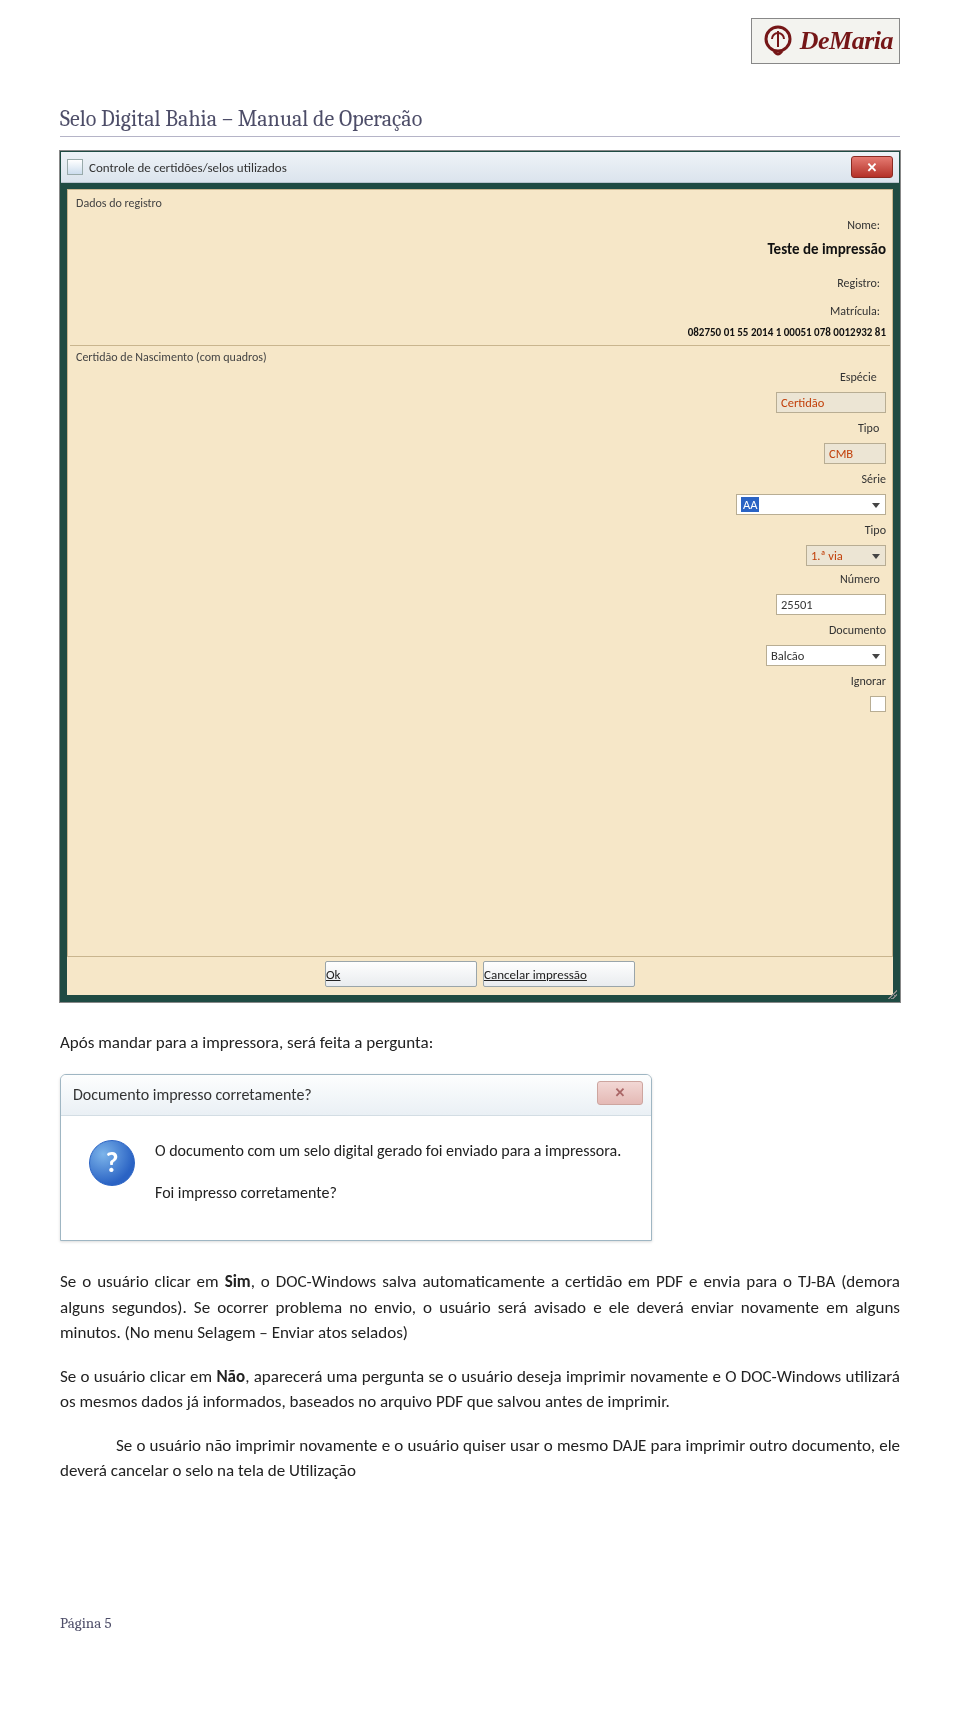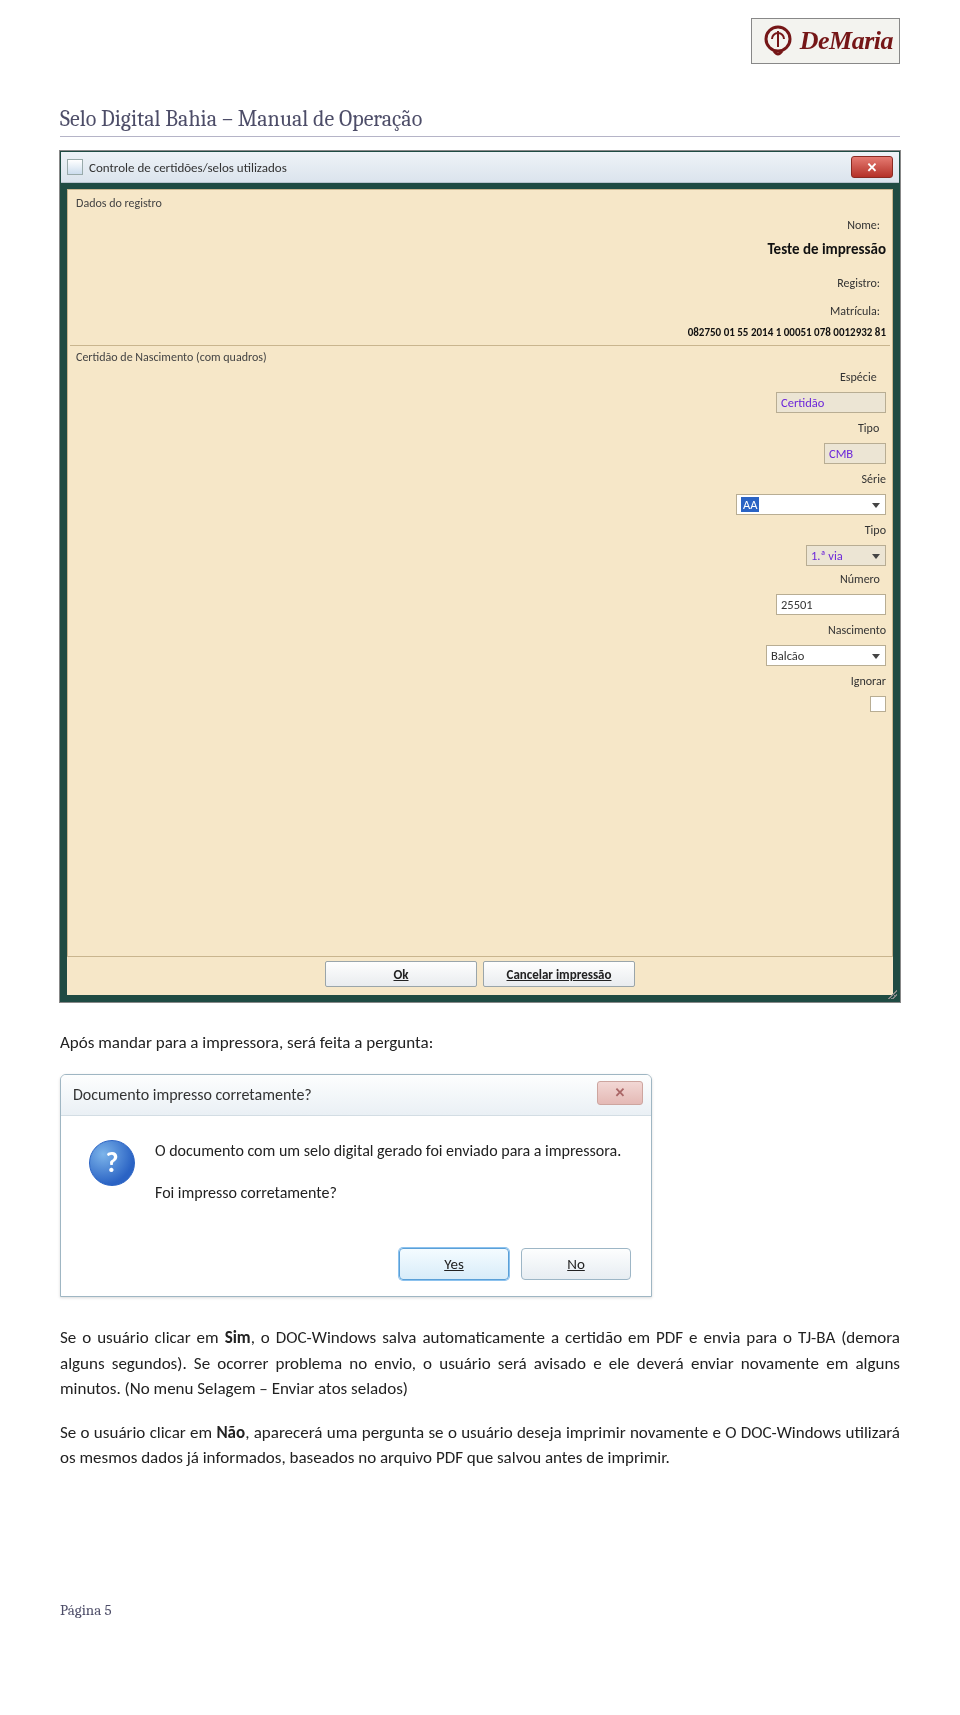--- a/index.html
+++ b/index.html
@@ -110,21 +110,21 @@
     height: 21px;
     background: #fff;
     border: 1px solid #b8ad93;
     font-size: 12.5px;
     padding: 0 4px;
     box-sizing: border-box;
     display: inline-flex;
     align-items: center;
     color: #333;
   }
-  .field.disabled { background: #ece5d4; color: #6d28d9; }
+  .field.disabled { background: #ece5d4; color: #c2410c; }
   .field.sel { position: relative; padding-right: 32px; }
   .field.sel::after {
     content: "";
     position: absolute;
     right: 5px; top: 50%;
     margin-top: -2px;
     border-left: 4px solid transparent;
     border-right: 4px solid transparent;
     border-top: 5px solid #444;
   }
@@ -155,23 +155,22 @@
     font-size: 13px;
   }
   .wbtn {
     height: 24px;
     min-width: 150px;
     background: linear-gradient(#fefefe,#e9ecef);
     border: 1px solid #9aa5aa;
     border-radius: 2px;
     display: flex;
     align-items: center;
-    justify-content: center;
+    justify-content: flex-start;
     color: #222;
-    font-weight: bold;
   }
   .wbtn span.u { text-decoration: underline; }
   .resize-grip {
     position: absolute;
     right: 2px; bottom: 2px;
     width: 12px; height: 12px;
     background:
       linear-gradient(135deg, transparent 60%, #888 60%, #888 70%, transparent 70%,
                               transparent 75%, #888 75%, #888 85%, transparent 85%);
   }
@@ -335,21 +334,21 @@
             <span>1.ª via</span>
           </span>
       </div>
 
       <div class="row">
         <span class="lbl" style="width:46px">Número</span>
         <span class="field" style="width:110px">
             <span>25501</span>
           </span>
 
-        <span class="lbl" style="margin-left:82px;width:64px;text-align:right">Nascimento</span>
+        <span class="lbl" style="margin-left:82px;width:64px;text-align:right">Documento</span>
         <span class="field sel" style="width:120px">
             <span>Balcão</span>
           </span>
 
         <span class="lbl" style="margin-left:44px;width:42px;text-align:right">Ignorar</span>
         <span class="chk"></span>
       </div>
 
       <div style="height:230px"></div>
     </div>
@@ -373,33 +372,26 @@
       <span>Documento impresso corretamente?</span>
       <div class="dlg-close">✕</div>
     </div>
     <div class="dlg-body">
       <div class="q-icon">?</div>
       <div class="dlg-text">
         <p>O documento com um selo digital gerado foi enviado para a impressora.</p>
         <p>Foi impresso corretamente?</p>
       </div>
     </div>
-    <div class="dlg-btnrow">
-      <div class="dlg-btn primary">
-          <span class="u">Yes</span>
-        </div>
-      <div class="dlg-btn">
-          <span class="u">No</span>
-        </div>
-    </div>
   </div>
 
   <div class="body-text">
     <p>
       <span>Se o usuário clicar em </span><span class="b">Sim</span><span>, o DOC-Windows salva automaticamente a certidão em PDF e envia para o TJ-BA (demora alguns segundos). Se ocorrer problema no envio, o usuário será avisado e ele deverá enviar novamente em alguns minutos. (No menu Selagem – Enviar atos selados)</span>
     </p>
     <p>
       <span>Se o usuário clicar em </span><span class="b">Não</span><span>, aparecerá uma pergunta se o usuário deseja imprimir novamente e O DOC-Windows utilizará os mesmos dados já informados, baseados no arquivo PDF que salvou antes de imprimir.</span>
     </p>
+    <p class="indent">Se o usuário não imprimir novamente e o usuário quiser usar o mesmo DAJE para imprimir outro documento, ele deverá cancelar o selo na tela de Utilização</p>
   </div>
 
   <div class="footer">Página 5</div>
 </div>
 
 </body></html>

